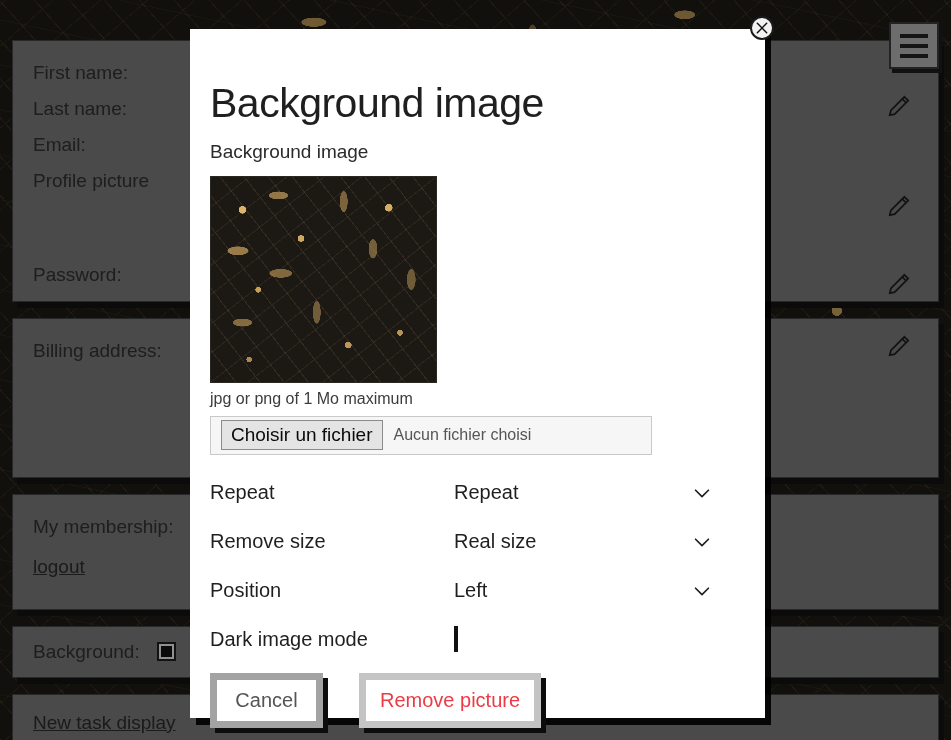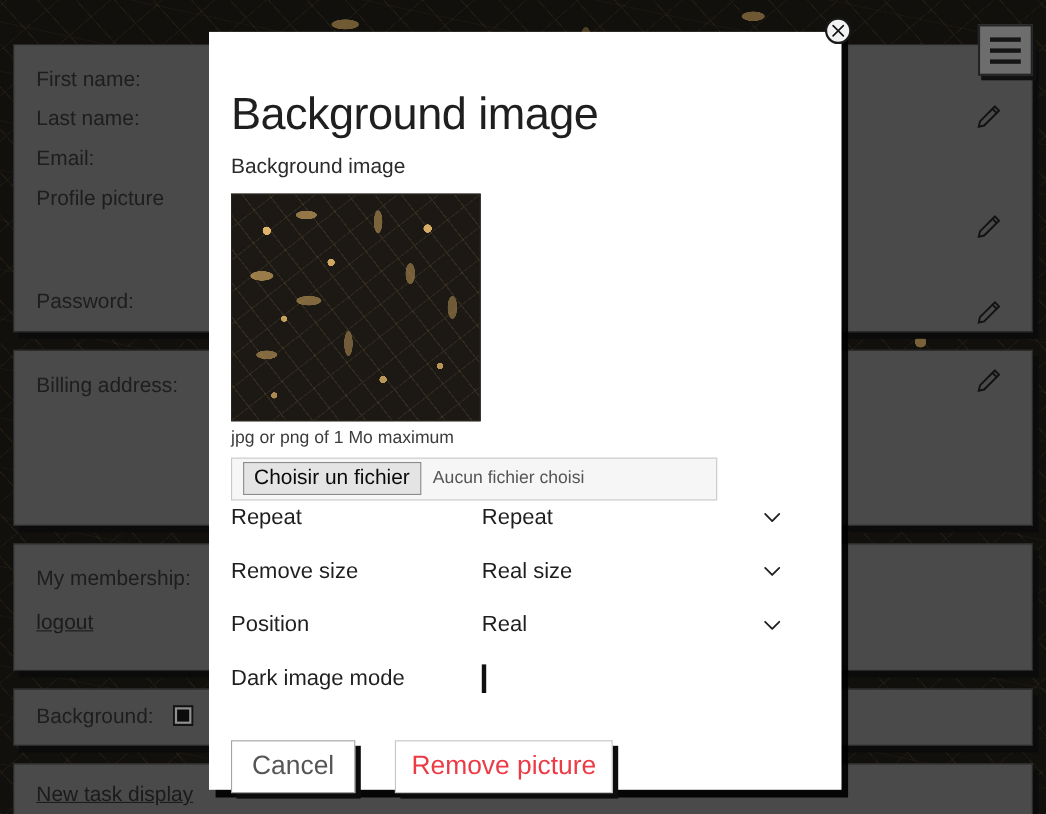--- a/index.html
+++ b/index.html
@@ -225,23 +225,24 @@
   }
   #file-name {
     margin-left: 11px;
     font-size: 16px;
     color: #555;
   }
 
   
   .opt-row {
     display: flex;
-    align-items: flex-start;
+    align-items: flex-end;
     height: 45px;
     margin-top: 4px;
+    gap: 16px;
   }
   .opt-label {
     width: 228px;
     font-size: 20px;
     color: #1f1f1f;
   }
   .opt-value {
     flex: 1;
     font-size: 20px;
     color: #1f1f1f;
@@ -264,24 +265,24 @@
     background: #111;
   }
 
   
   #btn-row {
     display: flex;
     gap: 36px;
     margin-top: 22px;
   }
   .btn {
-    font-size: 24px;
+    font-size: 20px;
     font-family: "Liberation Sans", sans-serif;
     padding: 9px 14px;
-    border: 1px solid #a3a3a3;
+    border: 7px solid #a3a3a3;
     background: #fff;
     box-shadow: 5px 5px 0 #0c0c0c;
     cursor: pointer;
     line-height: 1.15;
     white-space: nowrap;
   }
   #btn-cancel { color: #555; min-width: 113px; }
   #btn-remove { color: #ec3b45; border-color: #c4c4c4; }
   #btn-ok {
     color: #fff;
@@ -407,21 +408,21 @@
       <span class="opt-value">Real size</span>
       <span class="chev">
         <svg viewBox="0 0 24 24" fill="none" stroke="#1f1f1f" stroke-width="1.8" stroke-linecap="round" stroke-linejoin="round">
             <path d="M5 9l7 7 7-7"></path>
           </svg>
       </span>
     </div>
 
     <div class="opt-row">
       <span class="opt-label">Position</span>
-      <span class="opt-value">Real</span>
+      <span class="opt-value">Left</span>
       <span class="chev">
         <svg viewBox="0 0 24 24" fill="none" stroke="#1f1f1f" stroke-width="1.8" stroke-linecap="round" stroke-linejoin="round">
             <path d="M5 9l7 7 7-7"></path>
           </svg>
       </span>
     </div>
 
     <div class="opt-row">
       <span class="opt-label">Dark image mode</span>
       <span class="opt-value">

